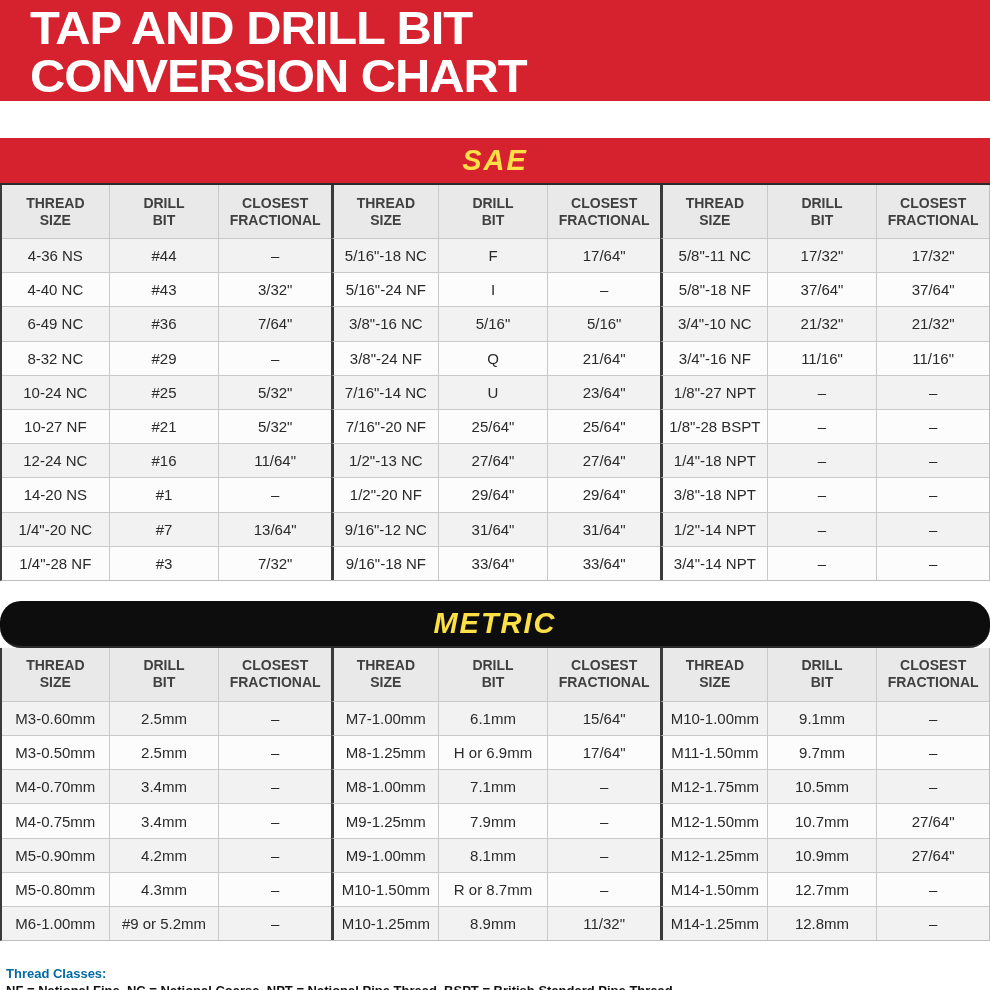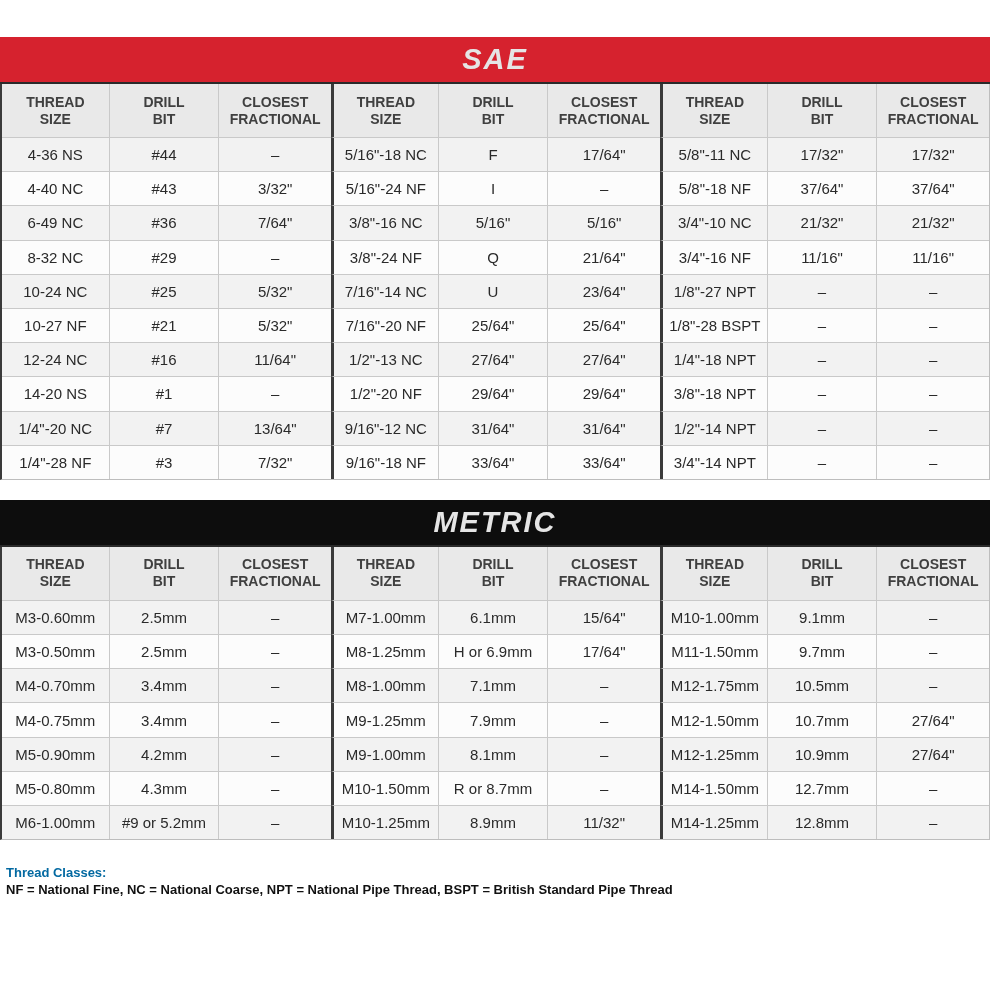--- a/index.html
+++ b/index.html
@@ -32,23 +32,23 @@
   .chart-section{margin-top:0;}
   .sae-wrap{margin-top:37px;}
   .metric-wrap{margin-top:20px;}
   .section-bar{
     width:990px;height:47px;
     display:flex;align-items:center;justify-content:center;
     border-bottom:2px solid #2a2a2a;
     box-sizing:border-box;
   }
   .bar-red{background:#d6222e;}
-  .bar-black{background:#0d0d0d;}
+  .bar-black{background:#0d0d0d;border-radius:21px;}
   .section-bar span{
-    color:#e5e5e5;
+    color:#fde047;
     font-weight:bold;
     font-style:italic;
     font-size:29px;
     letter-spacing:2px;
   }
   
   .grid{
     display:grid;
     grid-template-columns:repeat(3, 107fr 110fr 113fr);
     width:990px;
@@ -84,20 +84,24 @@
   
   .footnote{margin:24px 0 0 6px;}
   .fn-title{font-weight:bold;font-size:13px;line-height:17px;color:#0369a1;}
   .fn-line{font-weight:bold;font-size:13px;line-height:17px;color:#111;white-space:nowrap;}
 </style>
 </head>
 <body>
 
 <div class="page">
 
+  <header class="masthead">
+    <div class="title-line">TAP AND DRILL BIT</div>
+    <div class="title-line">CONVERSION CHART</div>
+  </header>
 
   <section class="chart-section sae-wrap">
     <div class="section-bar bar-red">
       <span>SAE</span>
     </div>
     <div class="grid">
         <div class="cell head">THREAD
 SIZE</div>
         <div class="cell head sepcol">DRILL
 BIT</div>

